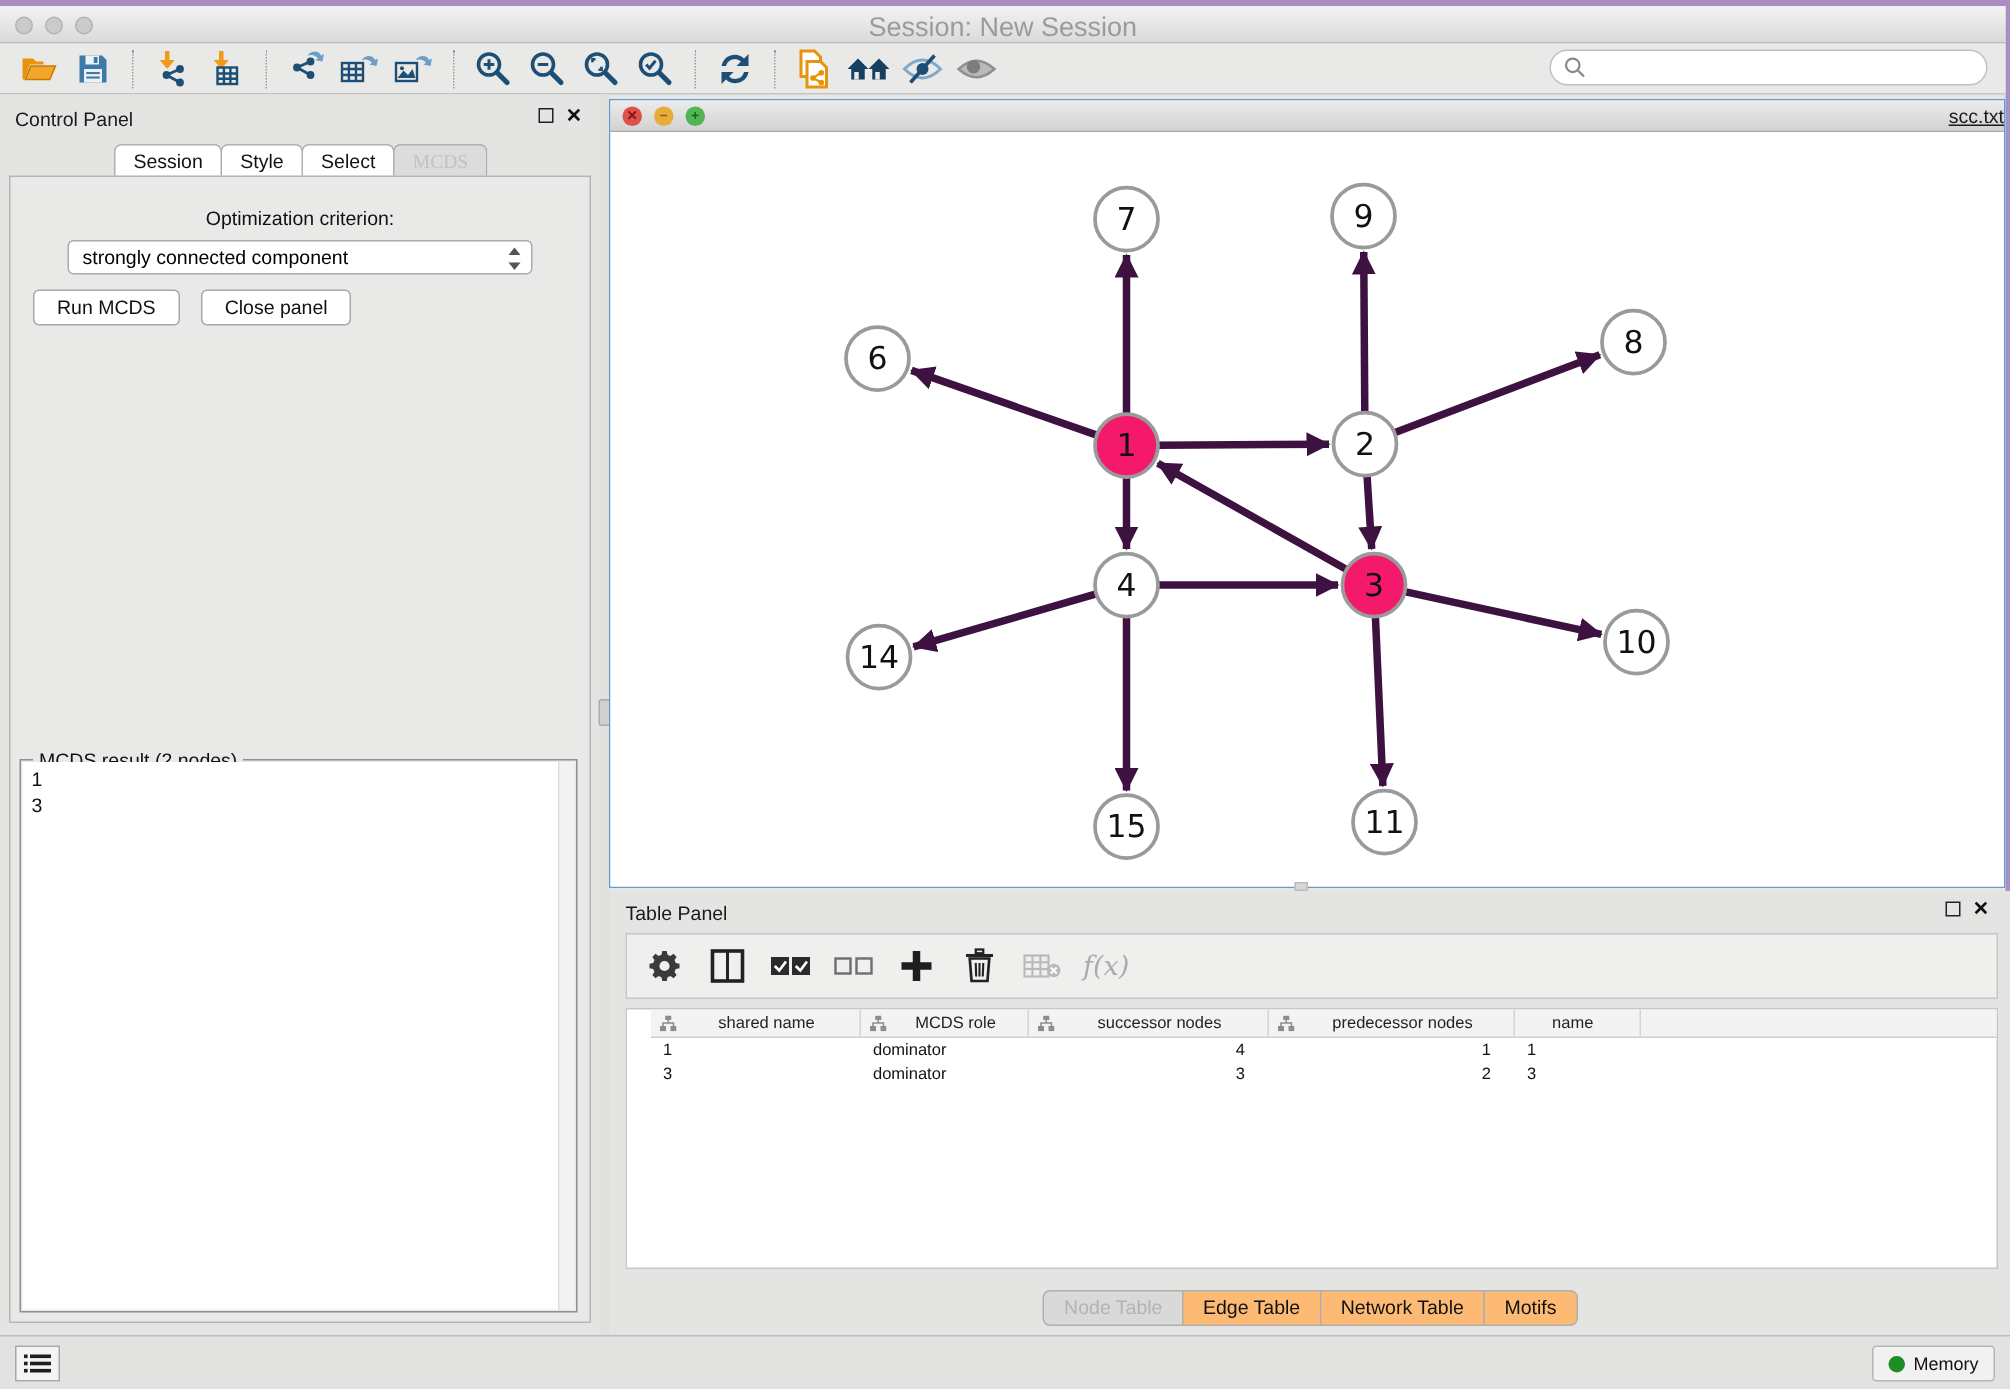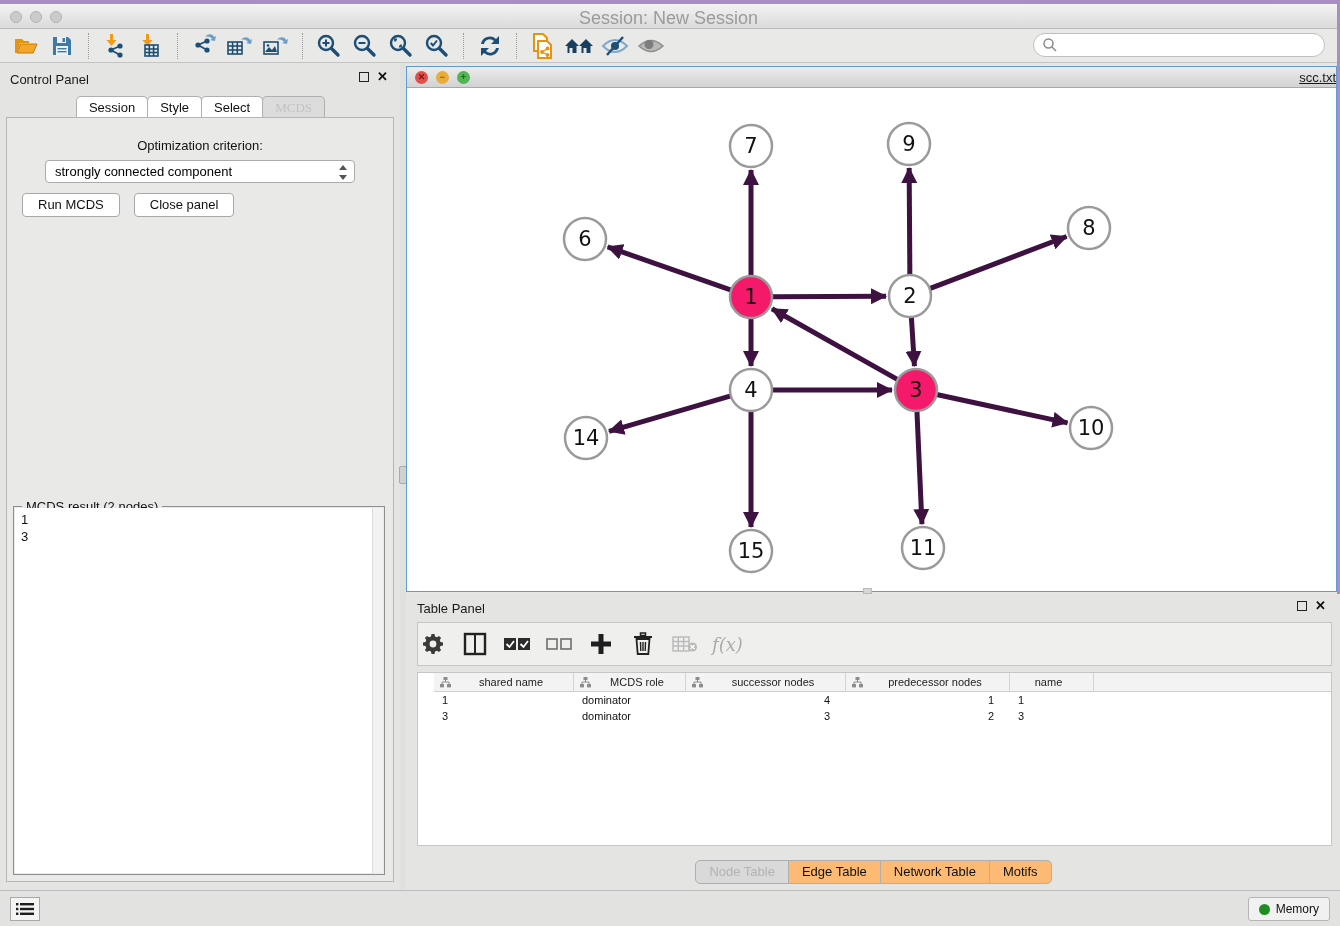--- a/index.html
+++ b/index.html
@@ -64,21 +64,21 @@
   #net-titlebar .title { position:absolute; left:0; right:0; top:3px; text-align:right; font-size:13px; color:#1A1A1A;text-decoration:underline; }
   .nt-btn { position:absolute; top:4px; width:13px; height:13px; border-radius:50%; font-size:9px;
     font-weight:bold; text-align:center; line-height:13px; cursor:pointer; }
   #net-canvas { position:absolute; left:0; top:21px; right:0; bottom:0; background:#fff; }
   #h-handle { left:863px; top:588px; width:9px; height:6px; background:#D6D6D6; border:1px solid #BBB; }
 
   
   #table-panel { left:406px; top:594px; width:934px; height:296px; background:#E4E4E2; }
   #tp-header { position:absolute; left:11px; top:7px; font-size:13px; color:#1A1A1A; }
   #tp-toolbar { position:absolute; left:11px; top:28px; right:8px; height:44px; background:#EFEFED;
-    border:1px solid #C6C6C6; display:flex; align-items:center; gap:12px; }
+    border:1px solid #C6C6C6; display:flex; align-items:center; padding-left:10px; gap:12px; }
   .tp-ico { width:30px; height:30px; display:flex; align-items:center; justify-content:center; cursor:pointer; }
   .fx-label { font-family:"DejaVu Serif", serif; font-style:italic; font-size:18px; color:#ABABAB; }
   #tp-table { position:absolute; left:11px; top:78px; right:8px; height:174px; background:#fff; border:1px solid #C6C6C6;padding-left:16px; }
   #tp-headrow { display:flex; height:19px; background:#F3F3F3; border-bottom:1px solid #CFCFCF; }
   .th { display:flex; align-items:center; border-right:1px solid #D4D4D4; font-size:11px; color:#222; position:relative; }
   .th .lbl { flex:1; text-align:center; padding-right:6px; }
   .tr { display:flex; height:16px; }
   .td { font-size:11px; color:#111; line-height:16px; overflow:hidden; white-space:nowrap; }
   #tp-tabs { position:absolute; left:0; right:0; top:266px; display:flex; justify-content:center; }
   .tp-tab { font-size:13px; padding:3px 13px 4px; background:#fdba74; border:1px solid #AFAFAF;

